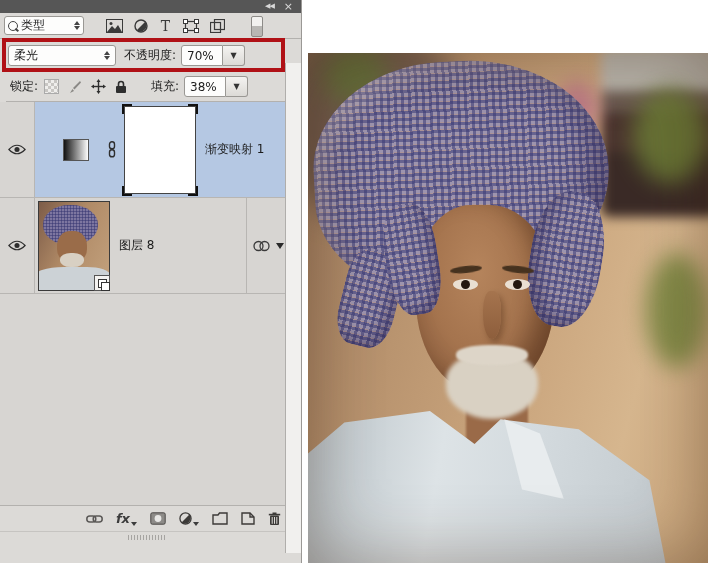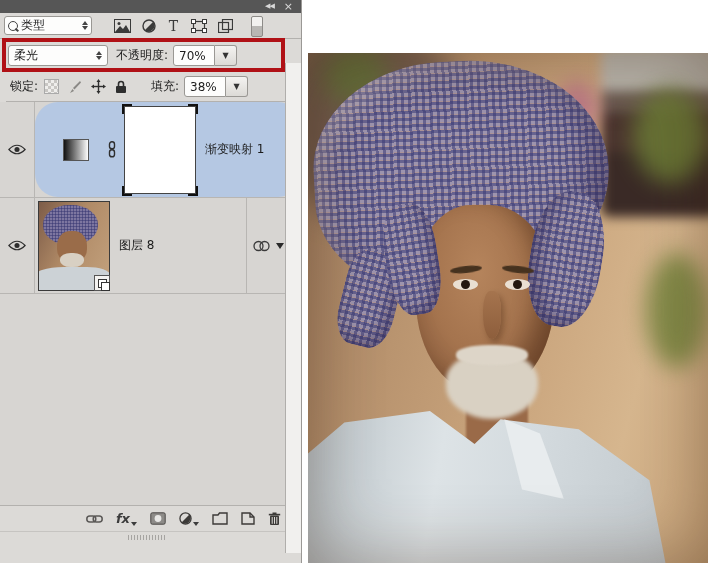--- a/index.html
+++ b/index.html
@@ -13,61 +13,61 @@
     gap:10px;padding:0 8px;}
   .collapse-glyph{color:#d8d8d8;font-size:7px;letter-spacing:-1px;line-height:1;cursor:pointer;}
   .close-glyph{color:#d8d8d8;font-size:11px;line-height:1;cursor:pointer;}
   .tabrow{height:25px;background:#94918d;display:flex;align-items:flex-end;position:relative;}
   .tab{margin-left:4px;height:21px;min-width:50px;background:#d2cfcb;border:1px solid #767370;
     border-bottom:none;display:flex;align-items:center;justify-content:center;padding:0 8px;
     font-size:12px;color:#111;}
   .panel-menu{position:absolute;right:6px;bottom:4px;color:#2e2e2e;font-size:11px;cursor:pointer;}
   .filterrow{height:25px;background:#dcdad7;border-bottom:1px solid #b3b1ae;display:flex;
     align-items:center;position:relative;}
-  .searchbox{margin-left:4px;width:88px;height:19px;background:#fdfdfc;border:1px solid #9a9894;
+  .searchbox{margin-left:4px;width:80px;height:19px;background:#fdfdfc;border:1px solid #9a9894;
     border-radius:3px;display:flex;align-items:center;gap:3px;padding:0 3px;box-sizing:border-box;}
   .mag{width:8px;height:8px;border:1.5px solid #444;border-radius:50%;position:relative;flex:0 0 auto;}
   .mag::after{content:"";position:absolute;left:6px;top:7px;width:4px;height:1.5px;background:#444;
     transform:rotate(40deg);}
   .updown{display:flex;flex-direction:column;gap:1px;margin-left:auto;}
   .updown i{width:0;height:0;border-left:3px solid transparent;border-right:3px solid transparent;}
   .updown i.up{border-bottom:4px solid #444;}
   .updown i.dn{border-top:4px solid #444;}
   .kindicons{display:flex;align-items:center;gap:11px;margin-left:22px;}
   .kindicons svg{display:block;}
   .ftoggle{position:absolute;right:38px;top:3px;width:10px;height:19px;border:1px solid #8d8b88;
     border-radius:2px;background:linear-gradient(#f2f1ef 0 45%,#b9b7b4 45%);}
 
   .blendrow{height:33px;display:flex;align-items:center;position:relative;background:#dcdad7;}
   .redbox{position:absolute;left:2px;top:-1px;width:283px;height:34px;border:4px solid #b01116;
     box-sizing:border-box;pointer-events:none;z-index:5;}
   .select{height:21px;background:#fdfdfc;border:1px solid #9a9894;border-radius:3px;
     display:flex;align-items:center;box-sizing:border-box;padding:0 5px;cursor:pointer;}
-  .blend-select{margin-left:8px;width:100px;}
+  .blend-select{margin-left:8px;width:108px;}
   .blend-select .updown{margin-left:auto;}
   .inline-label{margin-left:8px;}
   .valuebox{height:21px;background:#fdfdfc;border:1px solid #9a9894;border-radius:3px 0 0 3px;
     box-sizing:border-box;display:flex;align-items:center;padding:0 5px;width:42px;margin-left:5px;}
   .arrowbtn{height:21px;width:22px;background:linear-gradient(#f4f3f1,#dcdad6);border:1px solid #9a9894;
     border-left:none;border-radius:0 3px 3px 0;box-sizing:border-box;display:flex;align-items:center;
     justify-content:center;cursor:pointer;font-size:8px;color:#333;}
 
   .lockrow{height:29px;display:flex;align-items:center;background:#dcdad7;
     border-bottom:1px solid #b3b1ae;margin-left:6px;}
   .lockrow .lbl{margin-left:4px;}
   .lockicons{display:flex;align-items:center;gap:9px;margin-left:6px;}
   .checker{width:13px;height:13px;border:1px solid #aaa;
     background:repeating-conic-gradient(#c8c6c3 0 25%,#efeeec 0 50%);background-size:6px 6px;}
 
   .list{position:relative;background:#d7d5d2;height:403px;}
   .layer-row{height:96px;border-bottom:1px solid #b8b6b3;display:flex;box-sizing:border-box;}
   .eye-col{width:34px;border-right:1px solid #b8b6b3;display:flex;align-items:center;
     justify-content:center;flex:0 0 auto;}
   .row-content{flex:1;display:flex;align-items:center;position:relative;}
-  .row-selected .row-content{background:#b5c8e3;border-radius:23px;}
+  .row-selected .row-content{background:#b5c8e3;}
   .adj-thumb{margin-left:28px;width:24px;height:20px;border:1px solid #555;flex:0 0 auto;}
   .grad-thumb{background:linear-gradient(90deg,#111,#fdfdfd);}
   .chain{margin-left:18px;flex:0 0 auto;}
   .mask-thumb{margin-left:7px;width:70px;height:86px;background:#fff;border:1px solid #444;
     position:relative;flex:0 0 auto;}
   .mask-sel .corner{position:absolute;width:8px;height:8px;}
   .mask-sel .tl{left:-3px;top:-3px;border-left:2px solid #111;border-top:2px solid #111;}
   .mask-sel .tr{right:-3px;top:-3px;border-right:2px solid #111;border-top:2px solid #111;}
   .mask-sel .bl{left:-3px;bottom:-3px;border-left:2px solid #111;border-bottom:2px solid #111;}
   .mask-sel .br{right:-3px;bottom:-3px;border-right:2px solid #111;border-bottom:2px solid #111;}

